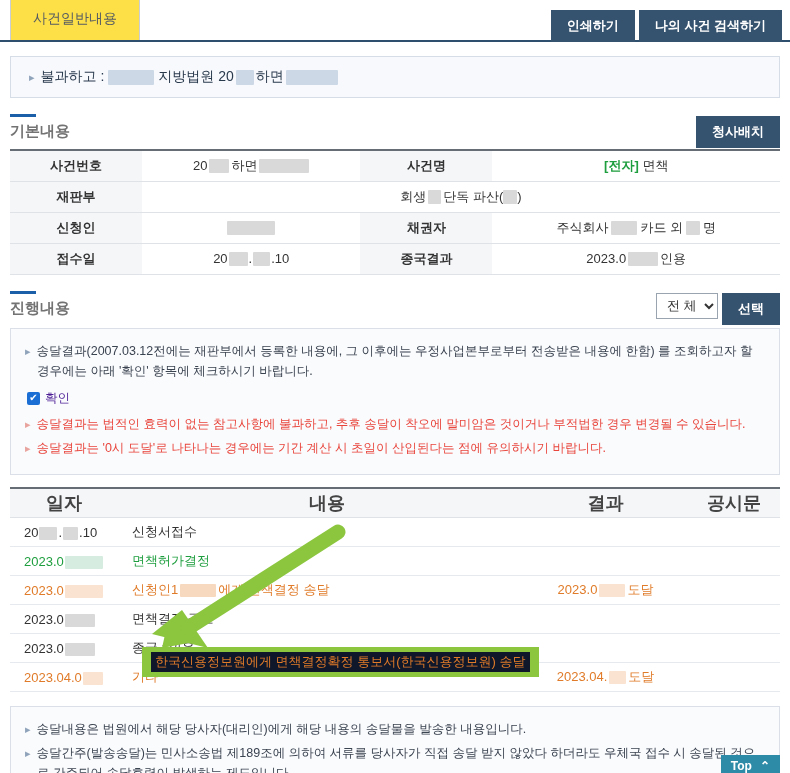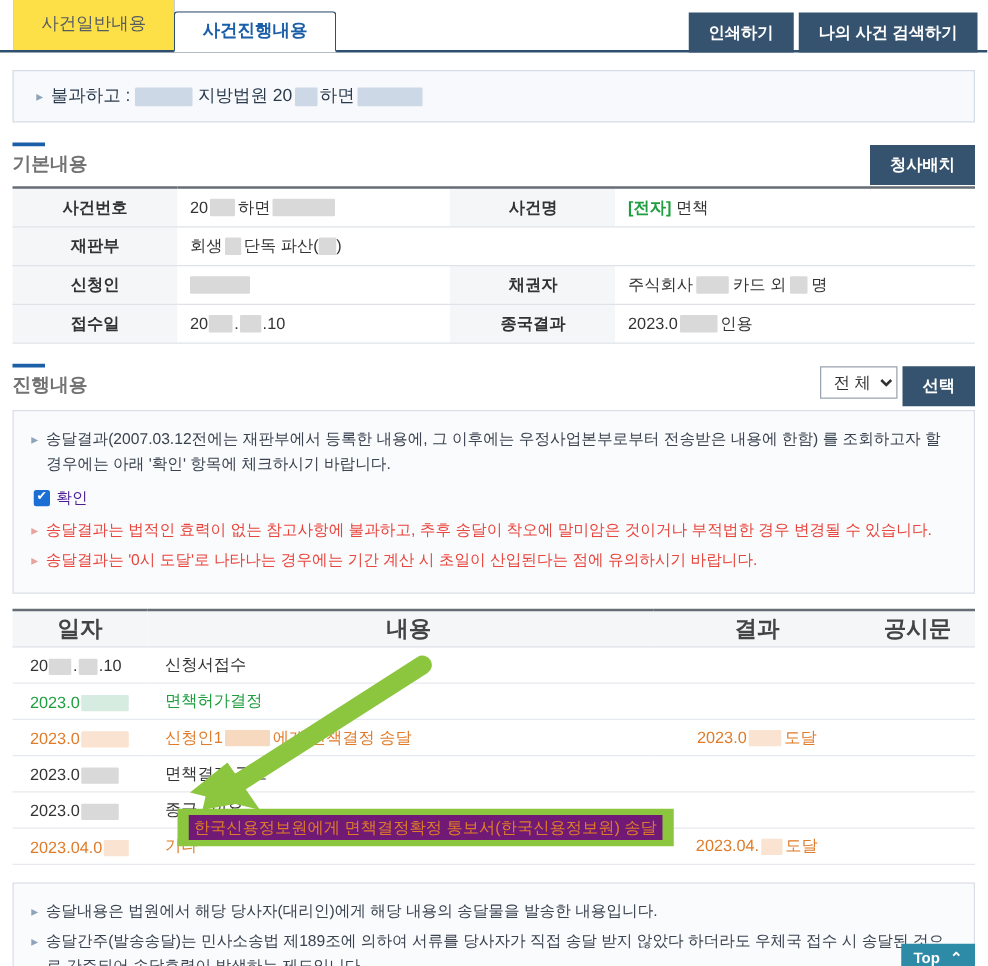--- a/index.html
+++ b/index.html
@@ -99,21 +99,21 @@
     border-bottom: 1px solid #dfe3e8;
     height: 31px;
     padding: 0 10px;
     font-size: 13px;
   }
   table.grid tr:first-child td { border-top: 2px solid #666d75; }
   td.lbl {
     background: #f4f6f8; text-align: center; font-weight: bold; color: #333;
     width: 132px;
   }
-  td.val { background: #ffffff; color: #333; }
+  td.val { background: #ffffff; color: #333; text-align: center; }
   .green-tag { color: #1e9e3e; font-weight: bold; }
 
   
   .notice {
     margin: 10px 10px 0 10px;
     border: 1px solid #dbe0e8;
     background: #fafbfd;
     padding: 12px 16px 12px 14px;
     font-size: 12.5px;
     line-height: 1.65;
@@ -160,44 +160,41 @@
 
   
   .arrow-svg { position: absolute; pointer-events: none; z-index: 20; }
   .hl-box {
     position: absolute; z-index: 21;
     background: #8cc63f;
     padding: 5px 9px;
     display: flex; align-items: center;
   }
   .hl-inner {
-    background: #701a75; color: #e07b29; font-size: 13px;
+    background: #0f172a; color: #e07b29; font-size: 13px;
     padding: 1px 4px; white-space: nowrap;
   }
 
   
   .topbtn-wrap { position: absolute; right: 10px; bottom: 2px; }
   .topbtn {
     background: #2e8ba8; color: #fff; border: none;
     font-size: 12px; font-weight: bold;
     padding: 4px 10px; cursor: pointer;
     display: flex; align-items: center; gap: 8px;
   }
 </style>
 </head>
 <body>
 
 <div class="page">
 
   <div class="tabbar">
     <div class="tab">
       <span>사건일반내용</span>
-    </div>
-    <div class="tab active">
-      <span>사건진행내용</span>
     </div>
     <div class="topbtns">
       <button class="navybtn">인쇄하기</button>
       <button class="navybtn">나의 사건 검색하기</button>
     </div>
   </div>
 
   <div class="casebanner">
     <span class="bullet">▸</span>
     <span>불과하고 :</span>

